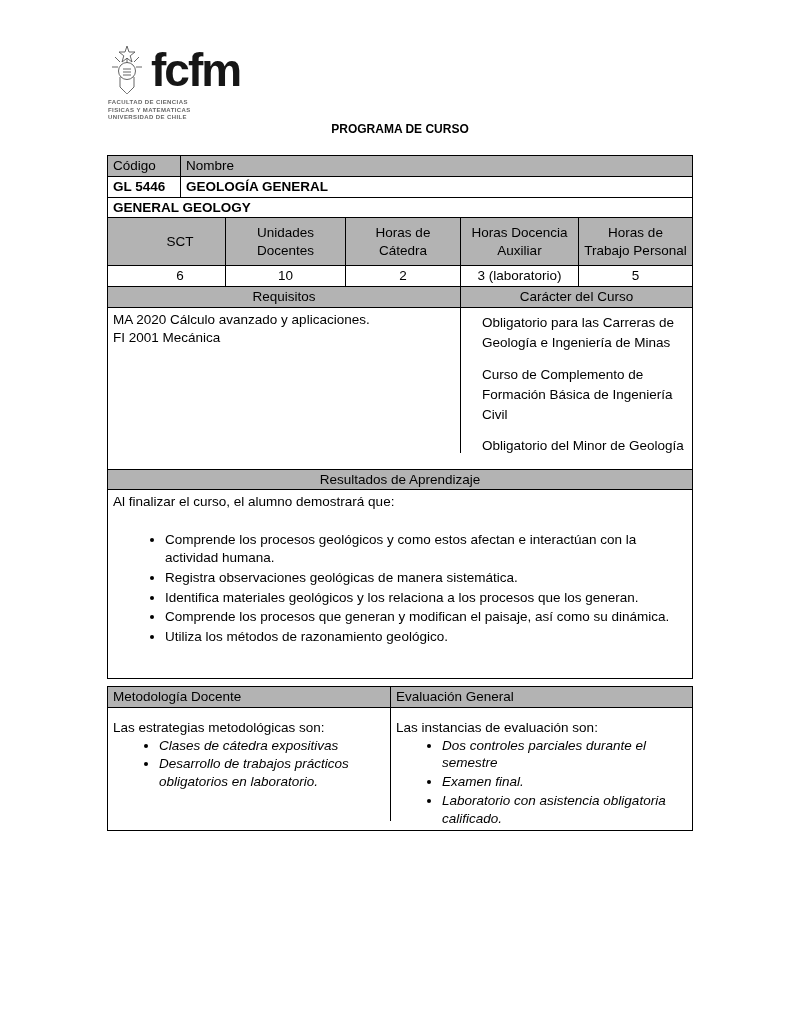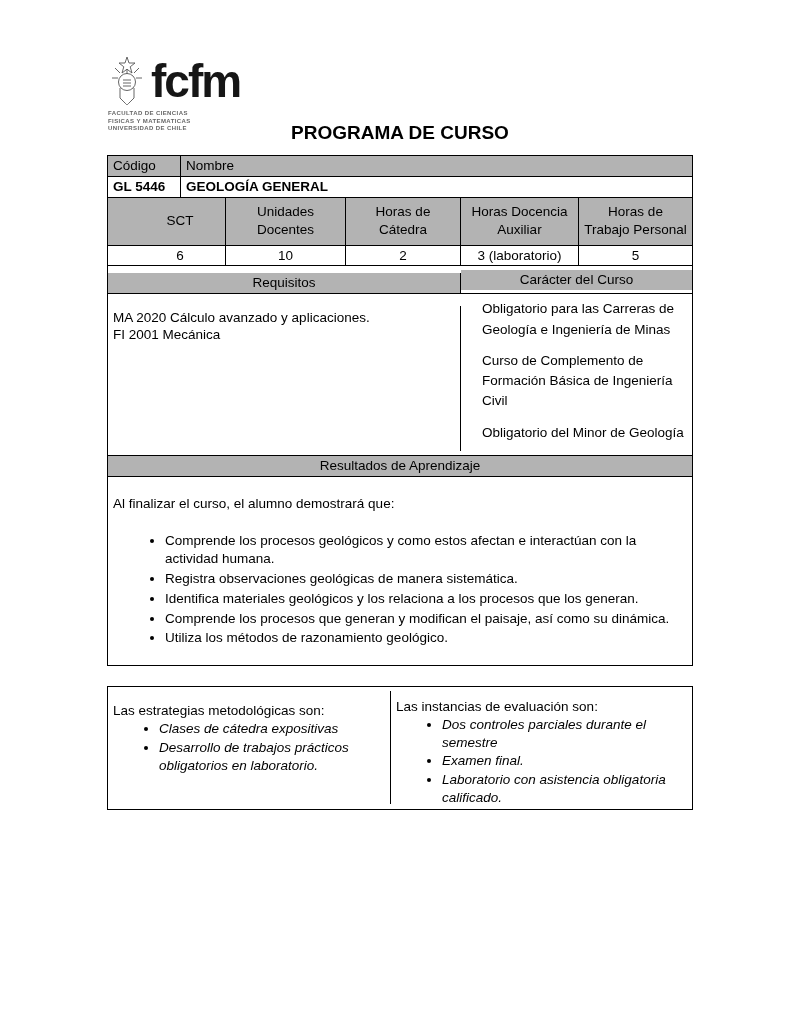--- a/index.html
+++ b/index.html
@@ -5,55 +5,55 @@
   * { box-sizing: border-box; margin: 0; padding: 0; }
   html,body { background: #ffffff; }
   body {
     width: 800px; height: 1035px;
     font-family: "Liberation Sans", "DejaVu Sans", sans-serif;
     color: #000;
   }
   .page { position: relative; width: 800px; height: 1035px; background: var(--page-bg, #ffffff); overflow: hidden; }
 
   
-  .logo { position: absolute; left: 108px; top: 56px; width: 150px; }
+  .logo { position: absolute; left: 108px; top: 45px; width: 150px; }
   .logo-row { display: flex; align-items: flex-start; }
   .seal { width: 38px; height: 50px; margin-right: 5px; }
   .brand { font-size: 46px; font-weight: bold; letter-spacing: -2px; color: #161616; line-height: 1; margin-top: 2px; }
   .logo-sub { margin-top: 4px; font-size: 6px; letter-spacing: 0.4px; color: #666; line-height: 1.25; font-weight: bold; }
 
   
-  .doc-title { position: absolute; top: 122px; left: 0; width: 800px; text-align: center; font-size: 19px; font-weight: bold; }
+  .doc-title { position: absolute; top: 122px; left: 0; width: 800px; text-align: center; font-size: 12px; font-weight: bold; }
 
   
   .doc-table { position: absolute; left: 107px; width: 586px; border: 1px solid var(--border, #000); background: #fff; }
   .t1 { top: 155px; }
   .t2 { top: 686px; }
-  .row { display: flex; border-bottom: 1px solid var(--border, #000); align-items: center; }
+  .row { display: flex; border-bottom: 1px solid var(--border, #000); align-items: flex-start; }
   .row:last-child { border-bottom: none; }
   .cell { border-right: 1px solid var(--border, #000); padding: 1px 5px; font-size: 13.5px; line-height: 1.32; }
   .cell:last-child { border-right: none; }
   .gray { background: var(--header-gray, #b3b3b3); }
   .bold { font-weight: bold; }
   .grow { flex: 1 1 auto; }
   .center { text-align: center; }
   .vcenter { display: flex; align-items: center; justify-content: center; }
 
   .w-codigo { width: 73px; flex: 0 0 73px; }
   .w-h1 { width: 118px; flex: 0 0 118px; padding-left: 32px; }
   .w-h2 { width: 120px; flex: 0 0 120px; }
   .w-h3 { width: 115px; flex: 0 0 115px; }
   .w-h4 { width: 118px; flex: 0 0 118px; }
-  .w-req { width: 353px; flex: 0 0 353px; margin-top: 7px; }
+  .w-req { width: 353px; flex: 0 0 353px; }
   .w-met { width: 283px; flex: 0 0 283px; }
 
   .hours-header { min-height: 47px; text-align: center; }
   .req-body { min-height: 145px; padding-top: 3px; }
   .caracter-body p { margin: 2px 0 11px 16px; line-height: 1.5; }
-  .results-body { min-height: 188px; padding-top: 18px; }
+  .results-body { min-height: 188px; padding-top: 3px; }
   .results-body ul { margin: 20px 0 0 0; padding-left: 52px; }
   .results-body li { margin-bottom: 2px; }
   .meth-body { min-height: 113px; padding-top: 11px; }
   .meth-body ul { margin: 0; padding-left: 46px; font-style: italic; }
   .meth-body li { margin-bottom: 1px; }
 </style>
 </head>
 <body>
 
 <div class="page">
@@ -86,20 +86,23 @@
       <div class="cell gray w-codigo">Código</div>
       <div class="cell gray grow">Nombre</div>
     </div>
 
     <div class="row">
       <div class="cell bold w-codigo">GL 5446</div>
       <div class="cell bold grow">GEOLOGÍA GENERAL</div>
     </div>
 
 
+    <div class="row">
+      <div class="cell bold grow">GENERAL GEOLOGY</div>
+    </div>
 
     <div class="row">
       <div class="cell gray w-h1 hours-header vcenter">SCT</div>
       <div class="cell gray w-h2 hours-header vcenter">Unidades Docentes</div>
       <div class="cell gray w-h3 hours-header vcenter">Horas de Cátedra</div>
       <div class="cell gray w-h4 hours-header vcenter">Horas Docencia Auxiliar</div>
       <div class="cell gray grow hours-header vcenter">Horas de Trabajo Personal</div>
     </div>
 
     <div class="row">
@@ -141,20 +144,24 @@
             <li>Comprende los procesos que generan y modifican el paisaje, así como su dinámica.</li>
             <li>Utiliza los métodos de razonamiento geológico.</li>
           </ul>
       </div>
     </div>
 
   </div>
 
   <div class="doc-table t2">
 
+    <div class="row">
+      <div class="cell gray w-met">Metodología Docente</div>
+      <div class="cell gray grow">Evaluación General</div>
+    </div>
 
     <div class="row">
       <div class="cell w-met meth-body">
         <div>Las estrategias metodológicas son:</div>
         <ul>
             <li>Clases de cátedra expositivas</li>
             <li>Desarrollo de trabajos prácticos obligatorios en laboratorio.</li>
           </ul>
       </div>
       <div class="cell grow meth-body">

